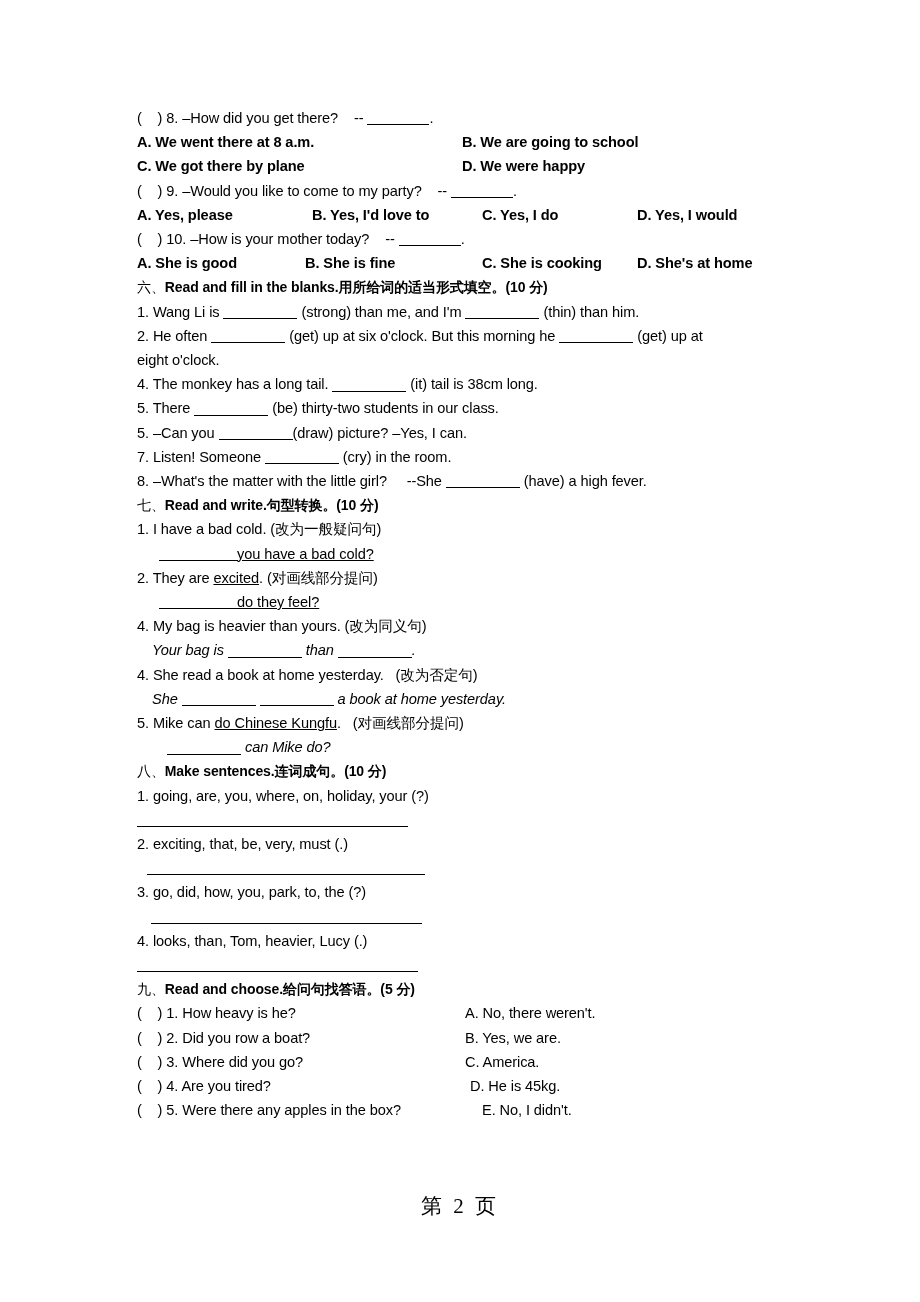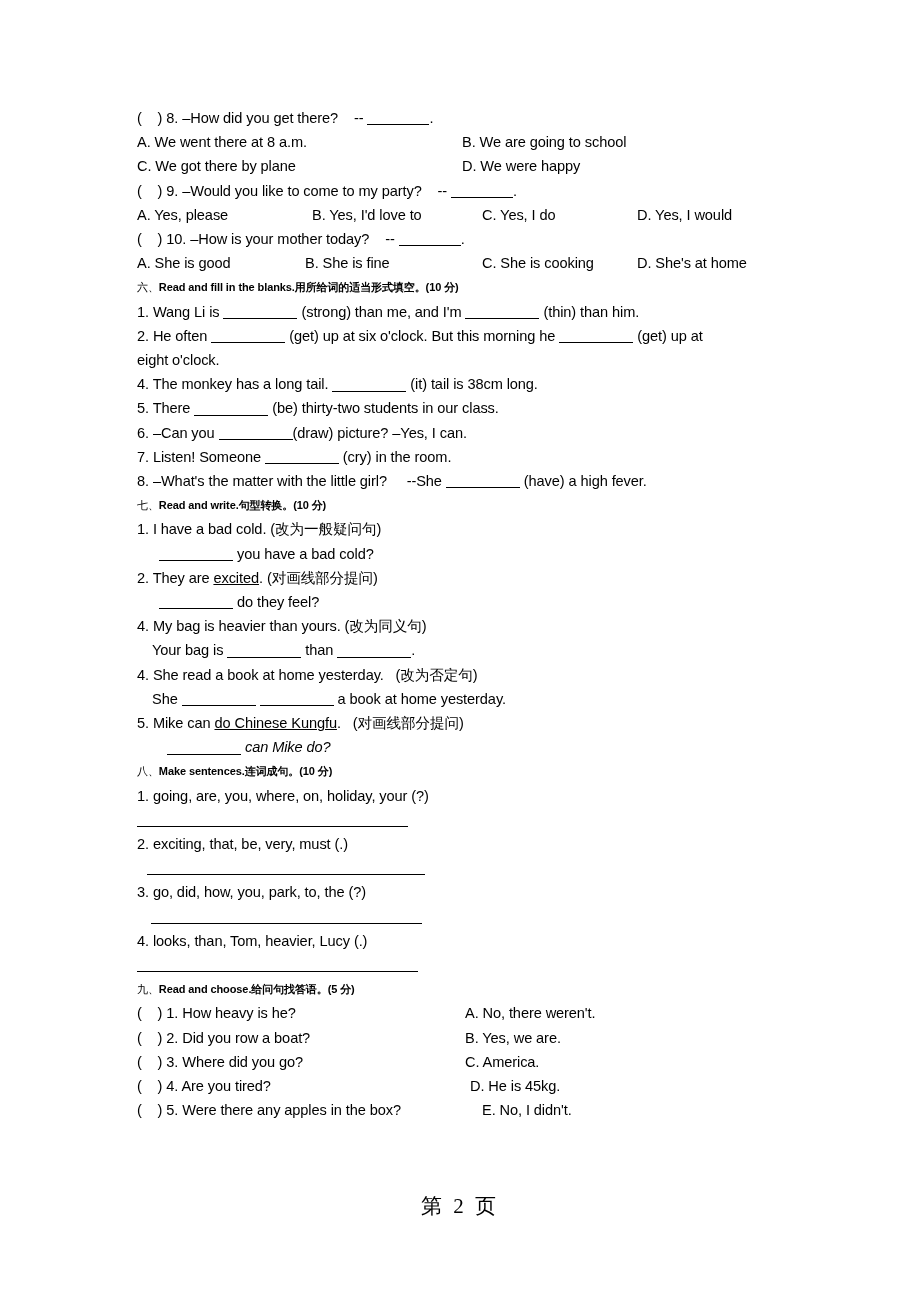--- a/index.html
+++ b/index.html
@@ -30,41 +30,42 @@
     top: 106px;
     width: 650px;
   }
   .line {
     font-size: 14.6px;
     line-height: 24.2px;
     white-space: pre;
     letter-spacing: -0.1px;
   }
   .heading {
-    font-size: 11px;
+    font-size: 14px;
     line-height: 24.2px;
     font-weight: bold;
     white-space: pre;
     letter-spacing: -0.1px;
   }
   .heading .cjk-num {
     font-weight: normal;
   }
-  .indent1 { padding-left: 15px; }
-  .indent2 { padding-left: 22px; }
+  .indent1 { padding-left: 15px; font-style: italic; }
+  .indent2 { padding-left: 22px; text-decoration: underline; }
   .indent3 { padding-left: 30px; font-style: italic; }
 
   
   .opts {
     font-size: 14.6px;
     line-height: 24.2px;
     position: relative;
     height: 24.2px;
     white-space: pre;
     letter-spacing: -0.1px;
+    font-weight: bold;
   }
   .opt {
     position: absolute;
     top: 0;
   }
 
   
   .blank {
     display: inline-block;
     border-bottom: 1px solid #000;
@@ -156,21 +157,21 @@
 
     <div class="line"><span>2. He often </span><span class="blank b-lg"></span><span> (get) up at six o'clock. But this morning he </span><span class="blank b-lg"></span><span> (get) up at</span></div>
 
     <div class="line">eight o'clock.</div>
 
 
     <div class="line"><span>4. The monkey has a long tail. </span><span class="blank b-lg"></span><span> (it) tail is 38cm long.</span></div>
 
     <div class="line"><span>5. There </span><span class="blank b-lg"></span><span> (be) thirty-two students in our class.</span></div>
 
-    <div class="line"><span>6. –Can you </span><span class="blank b-lg"></span><span>(draw) picture? –Yes, I can.</span></div>
+    <div class="line"><span>5. –Can you </span><span class="blank b-lg"></span><span>(draw) picture? –Yes, I can.</span></div>
 
     <div class="line"><span>7. Listen! Someone </span><span class="blank b-lg"></span><span> (cry) in the room.</span></div>
 
     <div class="line"><span>8. –What's the matter with the little girl?     --She </span><span class="blank b-lg"></span><span> (have) a high fever.</span></div>
 
     <div class="heading"><span class="cjk-num">七、</span><span>Read and write.</span><span>句型转换。</span><span>(10 分)</span></div>
 
     <div class="line">1. I have a bad cold. (改为一般疑问句)</div>
     <div class="line indent2"><span class="blank b-lg"></span><span> you have a bad cold?</span></div>
 

